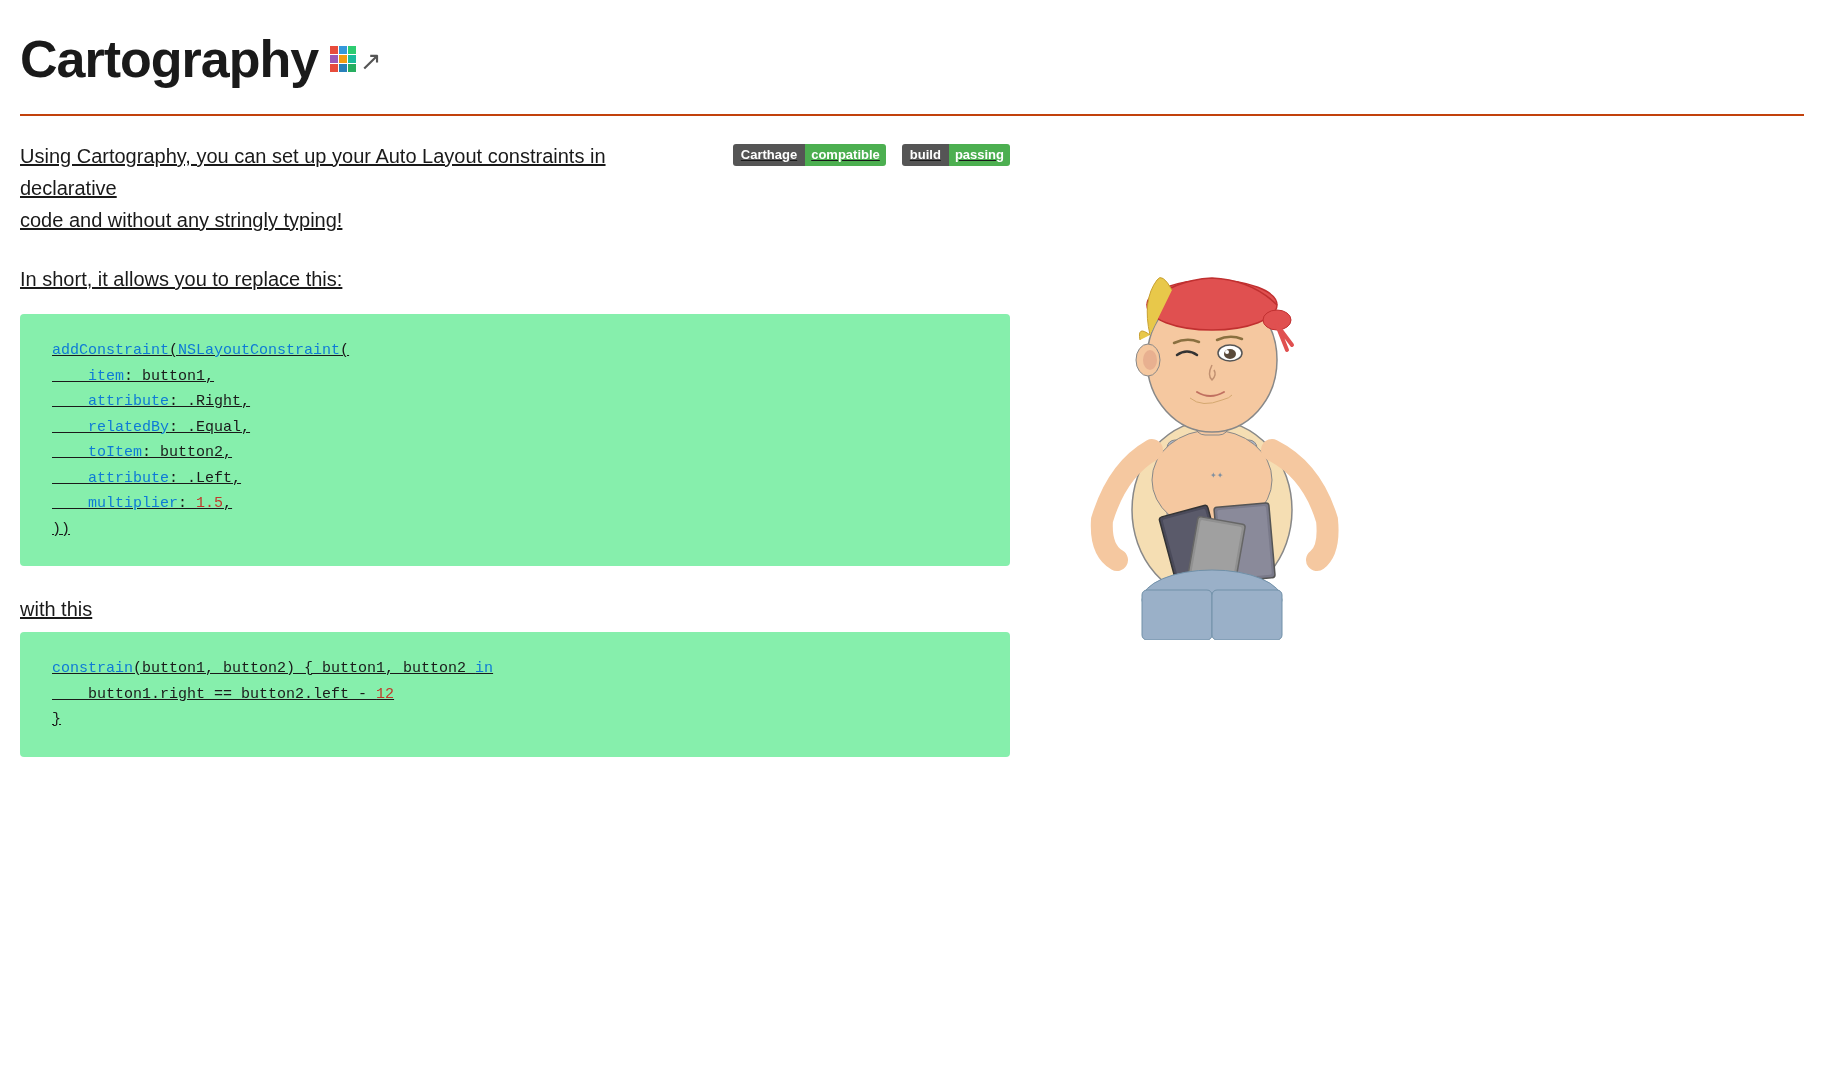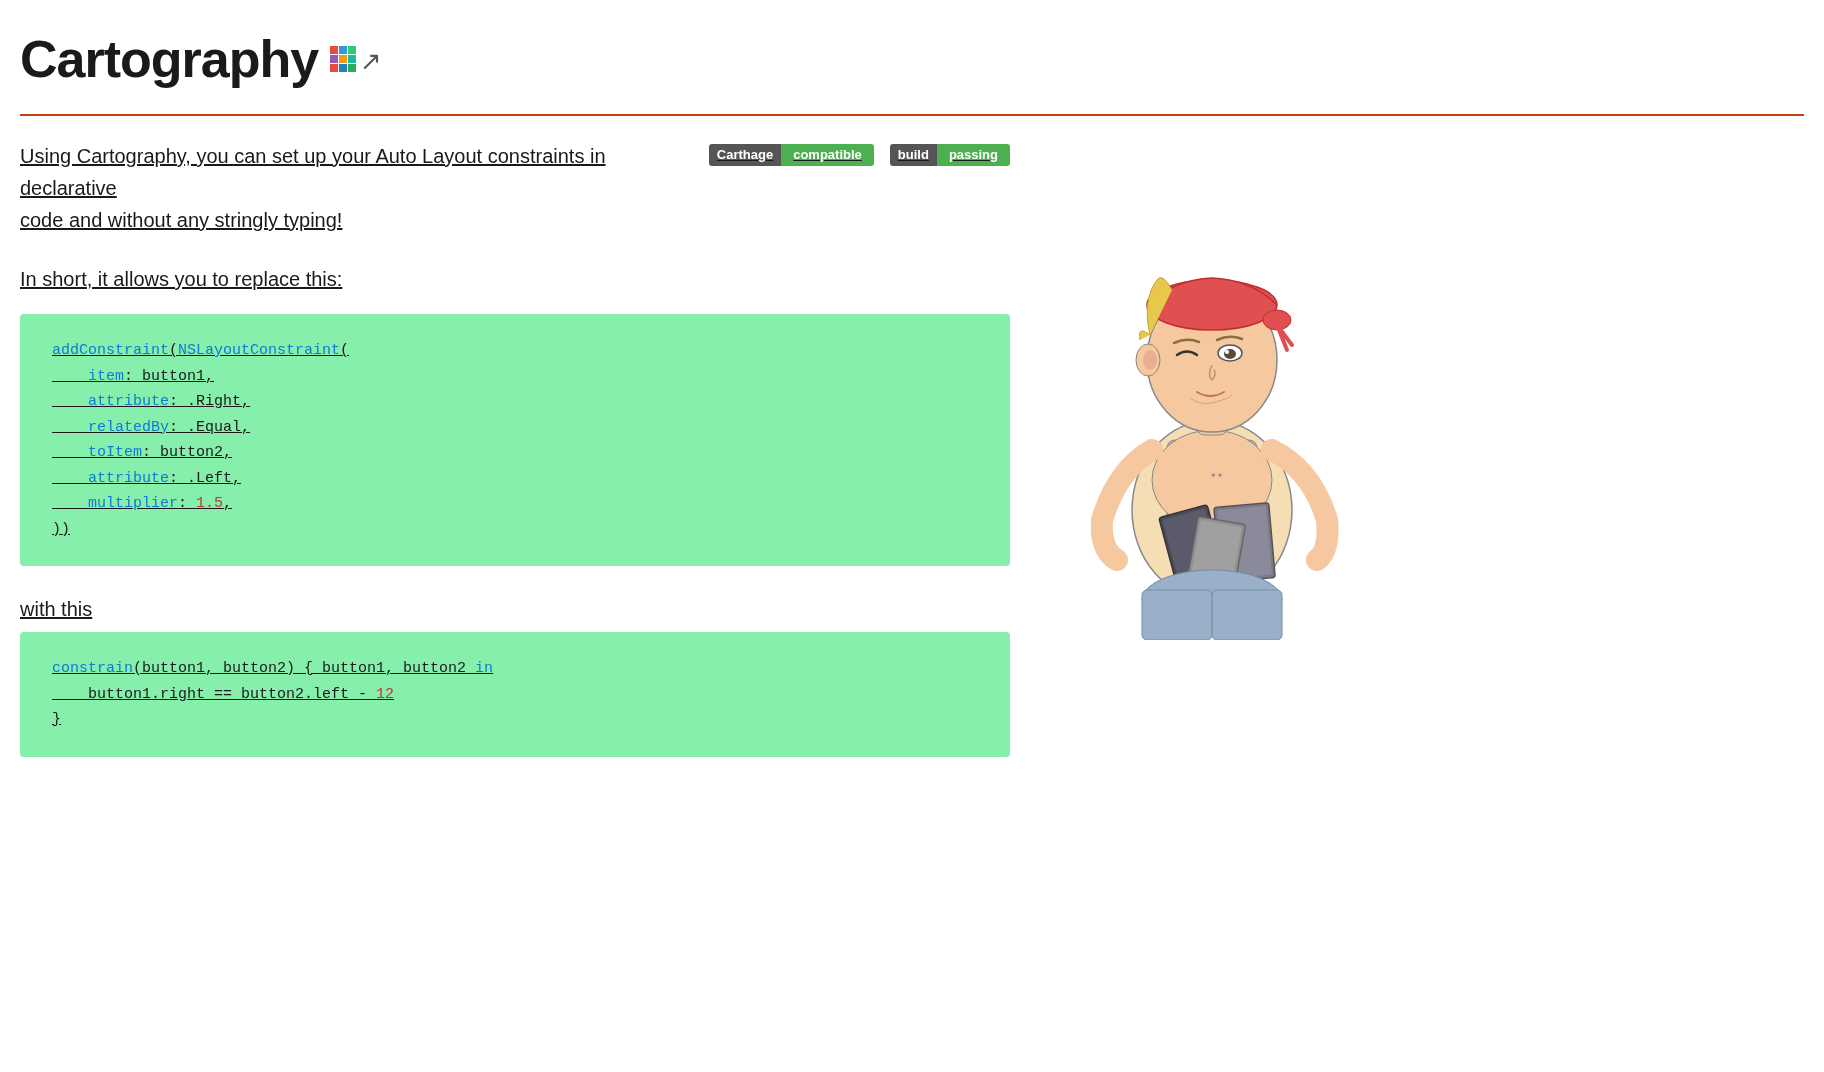--- a/index.html
+++ b/index.html
@@ -102,21 +102,21 @@
       color: #fff;
       padding: 2px 8px;
       height: 100%;
       display: flex;
       align-items: center;
     }
 
     .badge-value-green {
       background: #4caf50;
       color: #fff;
-      padding: 2px 12px;
+      padding: 2px 6px;
       height: 100%;
       display: flex;
       align-items: center;
     }
 
     .short-replace-text {
       font-size: 20px;
       margin-bottom: 20px;
       color: #1a1a1a;
     }

